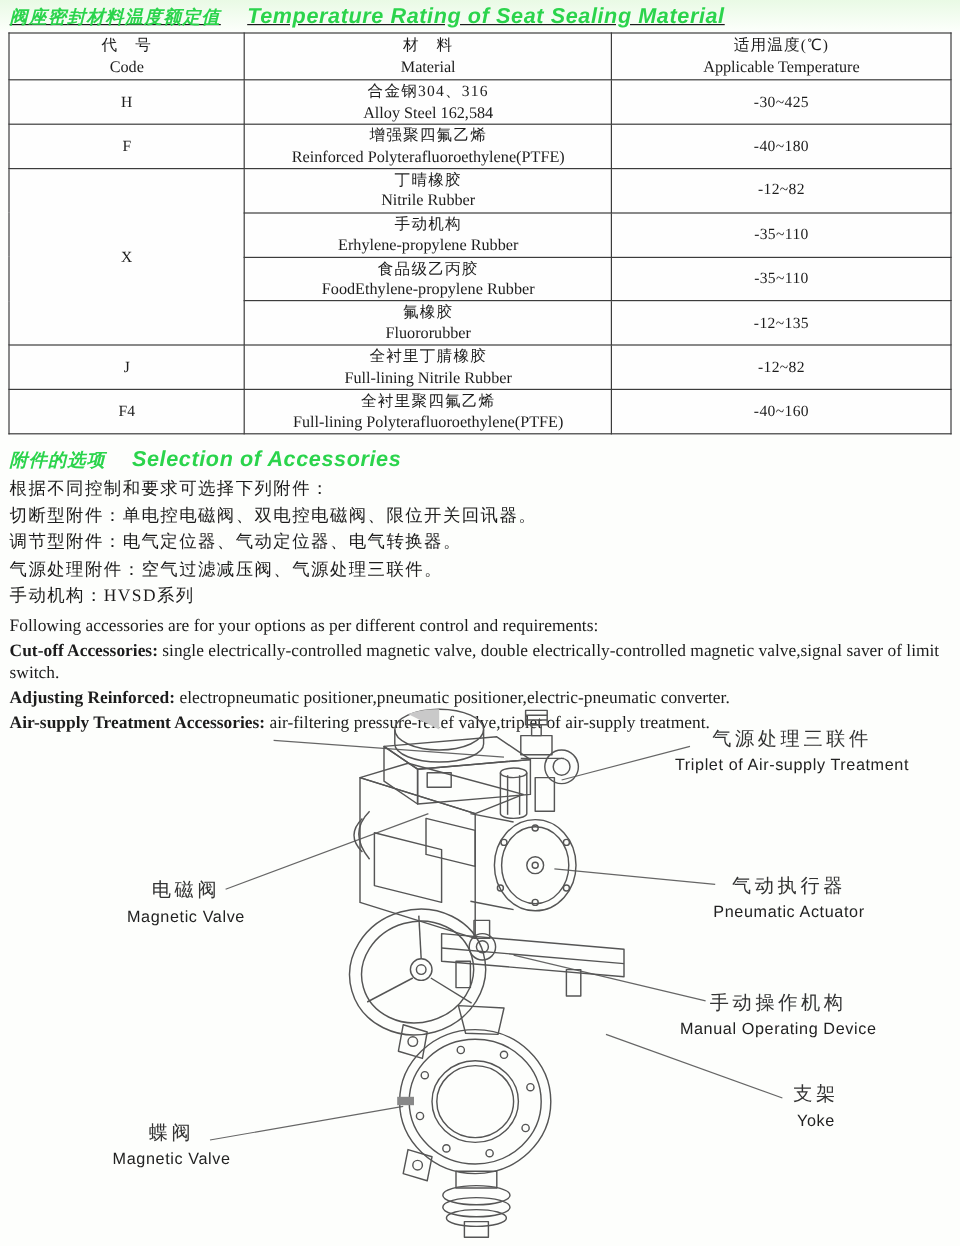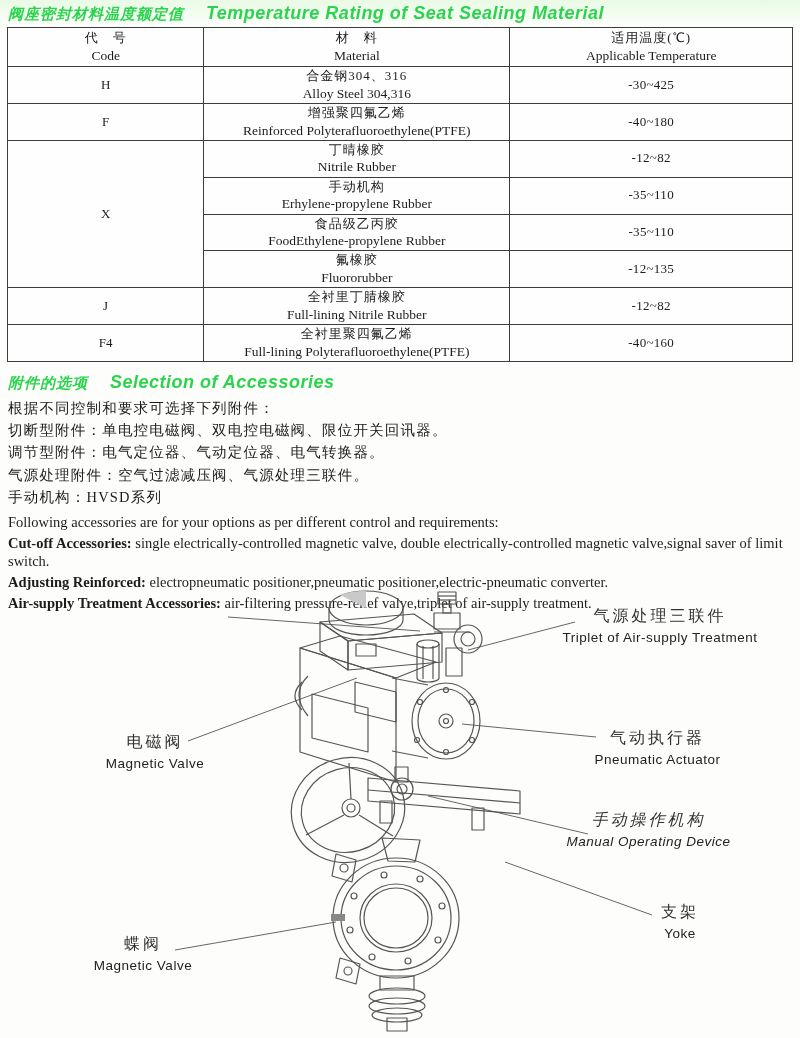--- a/index.html
+++ b/index.html
@@ -2,21 +2,21 @@
 <html><head>
 <meta charset="utf-8">
 <style>
   html,body{margin:0;padding:0;}
   body{
     width:800px;height:1038px;background:#fdfefc;color:#1c1c1c;
     font-family:"Liberation Serif", serif; overflow:hidden; position:relative;
   }
   
   .sec-head{display:flex;align-items:baseline;gap:22px;padding:3px 10px 2px 8px;}
-  .head-top{background:linear-gradient(180deg,#e9fae5,#fcfffb);}
+  .head-top{background:linear-gradient(180deg,#e9fae5,#fcfffb);text-decoration:underline;}
   .zh-head{font-size:15px;font-weight:bold;font-style:italic;color:#2bd44c;
            font-family:"Liberation Sans",sans-serif;letter-spacing:1px;}
   .en-head{font-size:18px;font-weight:bold;font-style:italic;color:#2bd44c;
            font-family:"Liberation Sans",sans-serif;letter-spacing:.5px;}
   
   table.rating{border-collapse:collapse;width:786px;margin:1px 7px 0 7px;
                table-layout:fixed;background:#fefefe;padding-left:40px;}
   table.rating th,table.rating td{
     border:1.6px solid #3c3c3c;text-align:center;vertical-align:middle;
     padding:1px 2px;font-size:13px;line-height:1.28;
@@ -69,21 +69,21 @@
         <div class="cell-zh">适用温度(℃)</div>
         <div class="cell-en">Applicable Temperature</div>
       </th>
     </tr>
   </thead>
   <tbody>
     <tr>
       <td class="code-cell">H</td>
       <td>
         <div class="cell-zh">合金钢304、316</div>
-        <div class="cell-en">Alloy Steel 304,316</div>
+        <div class="cell-en">Alloy Steel 162,584</div>
       </td>
       <td class="temp-cell">-30~425</td>
     </tr>
     <tr>
       <td class="code-cell">F</td>
       <td>
         <div class="cell-zh">增强聚四氟乙烯</div>
         <div class="cell-en">Reinforced Polyterafluoroethylene(PTFE)</div>
       </td>
       <td class="temp-cell">-40~180</td>
@@ -271,21 +271,21 @@
     <div class="len">Triplet of Air-supply Treatment</div>
   </div>
   <div class="d-label" style="left:90px;top:146px;width:130px;">
     <div class="lzh">电磁阀</div>
     <div class="len">Magnetic Valve</div>
   </div>
   <div class="d-label" style="left:585px;top:142px;width:145px;text-align:center;">
     <div class="lzh">气动执行器</div>
     <div class="len">Pneumatic Actuator</div>
   </div>
-  <div class="d-label" style="left:556px;top:224px;width:185px;font-style:italic;">
+  <div class="d-label" style="left:556px;top:240px;width:185px;">
     <div class="lzh">手动操作机构</div>
     <div class="len">Manual Operating Device</div>
   </div>
   <div class="d-label" style="left:640px;top:316px;width:80px;">
     <div class="lzh">支架</div>
     <div class="len">Yoke</div>
   </div>
   <div class="d-label" style="left:78px;top:348px;width:130px;">
     <div class="lzh">蝶阀</div>
     <div class="len">Magnetic Valve</div>

